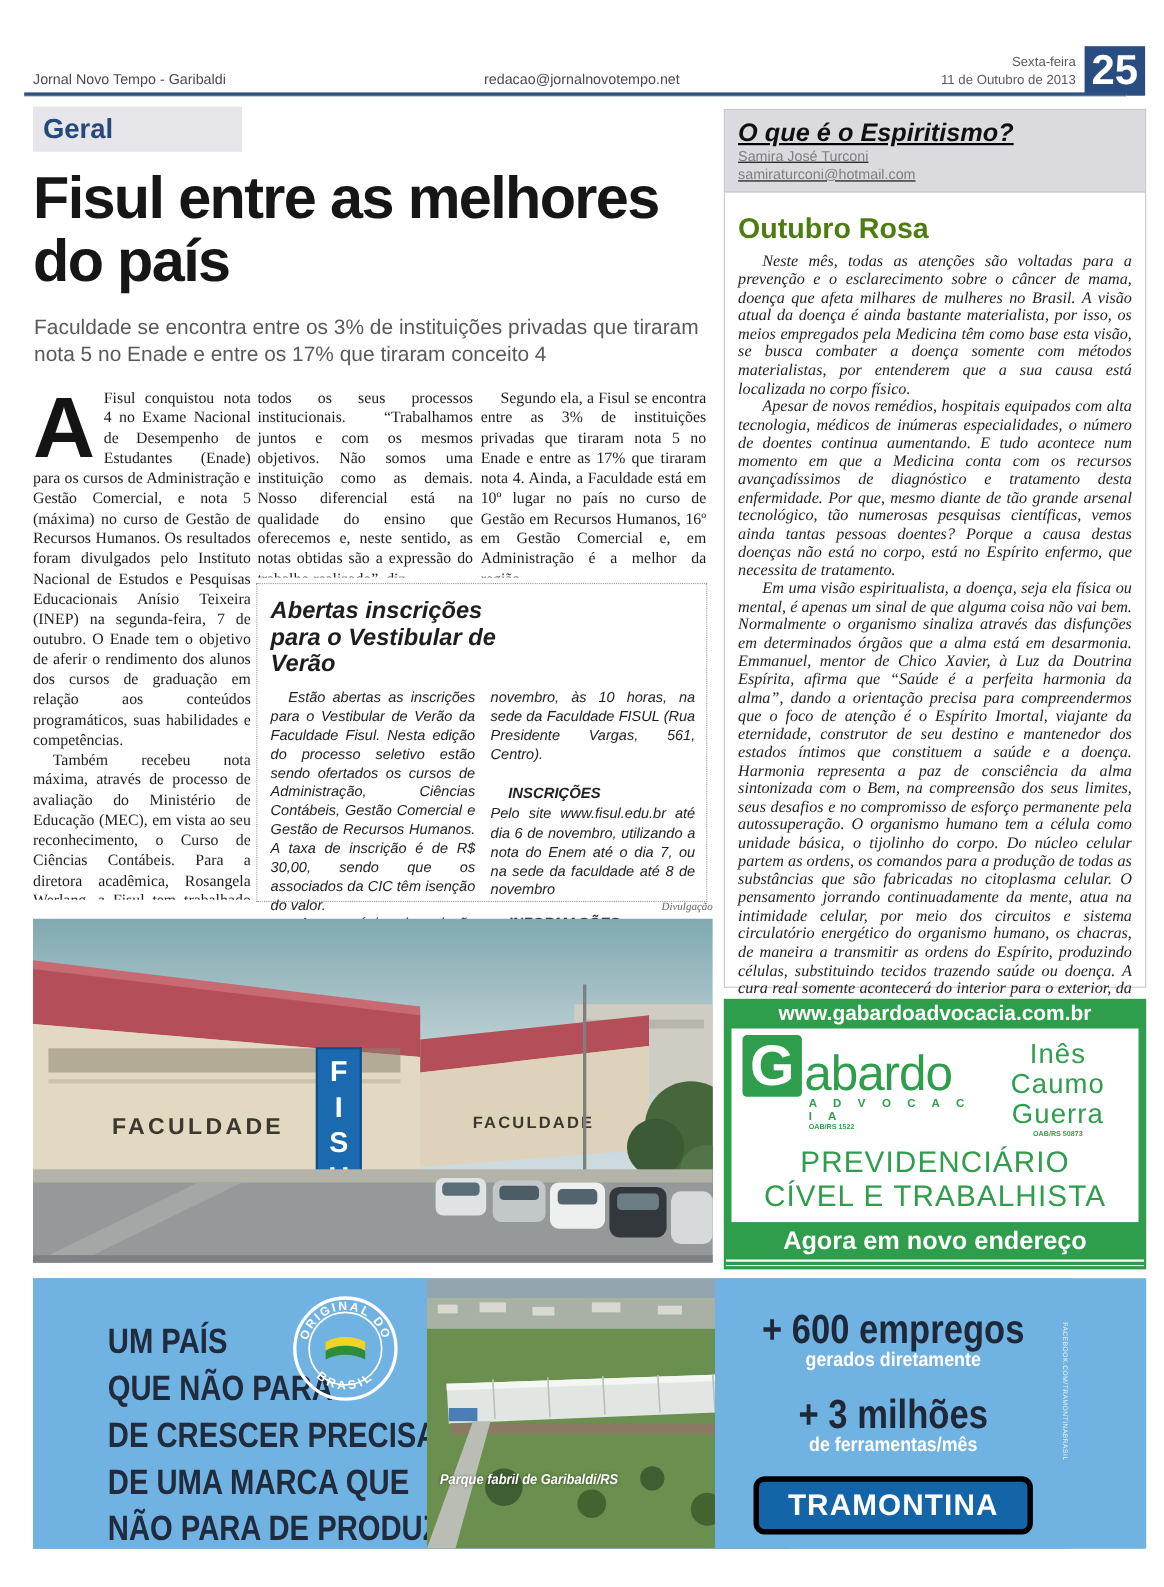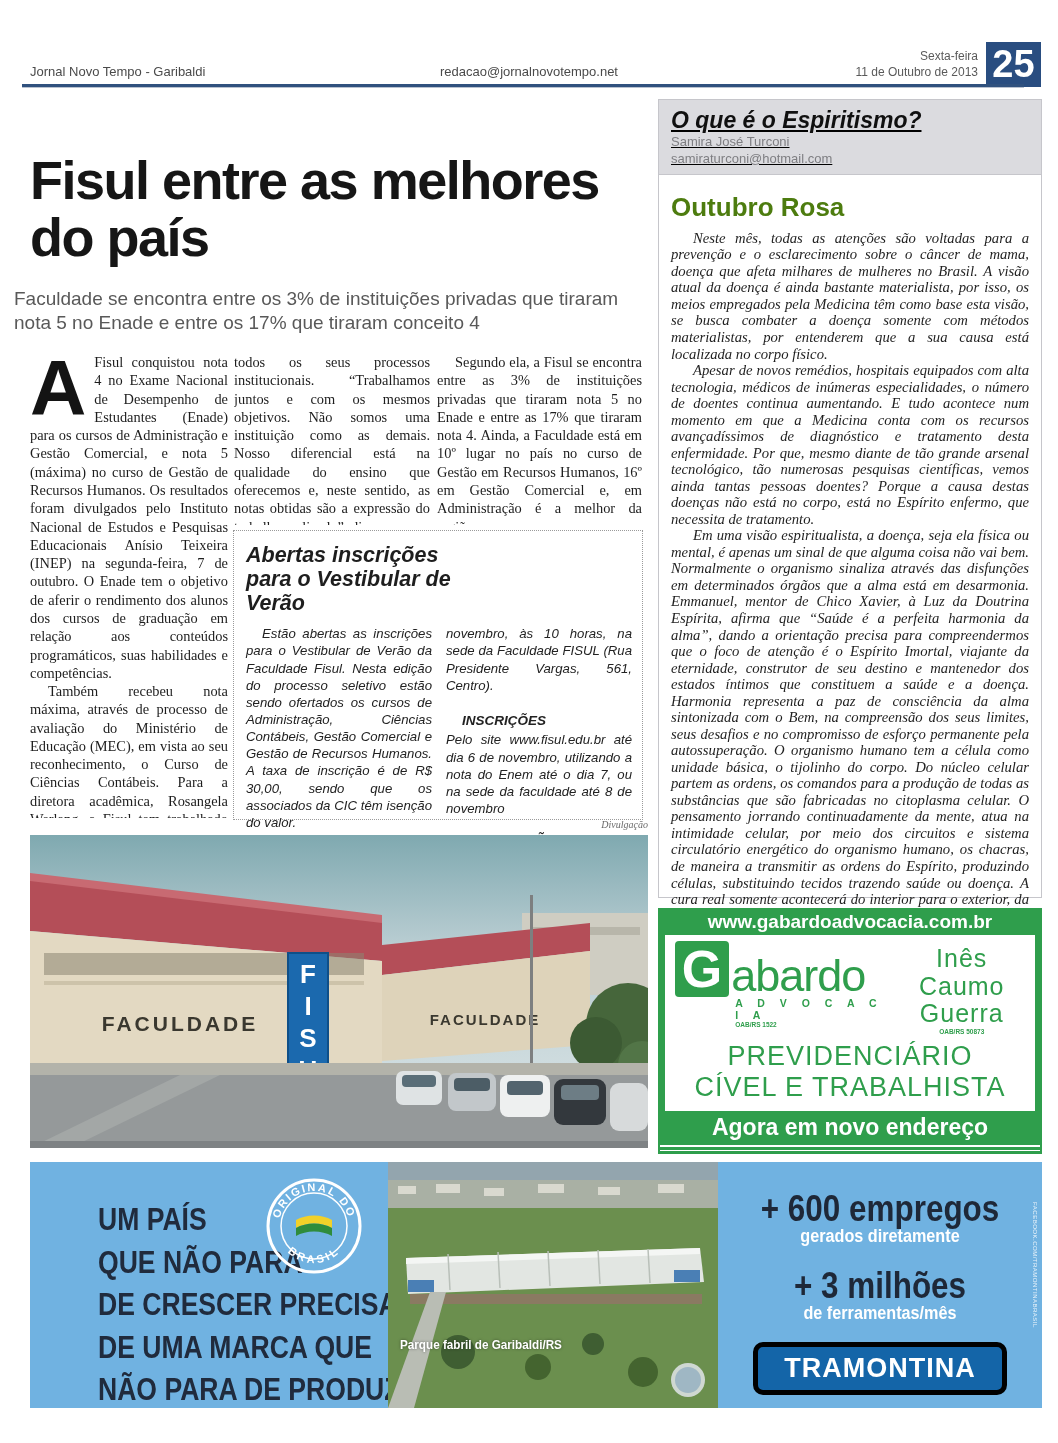--- a/index.html
+++ b/index.html
@@ -73,21 +73,21 @@
             padding:5px 0 4px;transform:scaleX(.93);}
   .gab-line{border-top:2px solid #fff;margin:0 2px;}
   .gab-footer{color:#fff;font-size:19.5px;text-align:center;padding:5px 0 4px;}
 
   
   .tram{display:flex;background:#70b2e1;overflow:hidden;}
   .tram-left{position:relative;width:358px;background:#70b2e1;}
   .slogan{position:absolute;left:68px;top:36px;font-family:"Liberation Sans",sans-serif;font-weight:bold;
           font-size:32px;line-height:1.33;color:#202b3d;transform:scaleX(.83);transform-origin:left top;
           white-space:nowrap;}
-  .tram-photo{position:relative;width:330px;}
+  .tram-photo{position:relative;width:262px;font-style:italic;}
   .tram-caption{position:absolute;left:12px;bottom:56px;color:#fff;font-family:"Liberation Sans",sans-serif;
                 font-weight:bold;font-size:13px;transform:scaleX(.9);transform-origin:left;
                 text-shadow:0 0 3px rgba(0,0,0,.5);white-space:nowrap;}
   .tram-right{position:relative;width:324px;background:#70b2e1;text-align:center;
               font-family:"Liberation Sans",sans-serif;}
   .stat{color:#1e2838;font-weight:bold;font-size:37px;line-height:1;transform:scaleX(.85);margin-top:0;}
   .stat1{margin-top:28px;}
   .stat-label{color:#fff;font-weight:bold;font-size:18px;line-height:1.1;transform:scaleX(.9);}
   .tram-logo{display:inline-block;background:#1465a8;border:5px solid #000000;border-radius:10px;
              color:#fff;font-weight:bold;font-size:27px;letter-spacing:1px;padding:6px 26px;margin-top:18px;}
@@ -102,23 +102,26 @@
 
   <div class="abs hdr-small" style="left:30px;top:64px;">Jornal Novo Tempo - Garibaldi</div>
   <div class="abs hdr-small" style="left:379px;top:64px;width:300px;text-align:center;">redacao@jornalnovotempo.net</div>
   <div class="abs hdr-date" style="left:778px;top:48px;width:200px;">
     <div>Sexta-feira</div>
     <div>11 de Outubro de 2013</div>
   </div>
   <div class="abs pagenum" style="left:986px;top:42px;width:55px;height:45px;">25</div>
   <div class="abs hdr-rule" style="left:22px;top:84px;width:1002px;"></div>
 
+  <div class="abs section-label" style="left:30px;top:97px;width:181px;height:41px;">
+    <span>Geral</span>
+  </div>
 
   <div class="abs headline" style="left:30px;top:152px;width:620px;">Fisul entre as melhores do país</div>
-  <div class="abs subhead" style="left:14px;top:287px;width:605px;">Faculdade se encontra entre os 3% de instituições privadas que tiraram nota 5 no Enade e entre os 17% que tiraram conceito 4</div>
+  <div class="abs subhead" style="left:31px;top:287px;width:605px;">Faculdade se encontra entre os 3% de instituições privadas que tiraram nota 5 no Enade e entre os 17% que tiraram conceito 4</div>
 
   <div class="abs news-col" style="left:30px;top:353px;width:198px;height:465px;">
     <p><span class="dropcap">A</span><span>Fisul conquistou nota 4 no Exame Nacional de Desempenho de Estudantes (Enade) para os cursos de Administração e Gestão Comercial, e nota 5 (máxima) no curso de Gestão de Recursos Humanos. Os resultados foram divulgados pelo Instituto Nacional de Estudos e Pesquisas Educacionais Anísio Teixeira (INEP) na segunda-feira, 7 de outubro. O Enade tem o objetivo de aferir o rendimento dos alunos dos cursos de graduação em relação aos conteúdos programáticos, suas habilidades e competências.</span></p>
     <p class="ind">Também recebeu nota máxima, através de processo de avaliação do Ministério de Educação (MEC), em vista ao seu reconhecimento, o Curso de Ciências Contábeis. Para a diretora acadêmica, Rosangela Werlang, a Fisul tem trabalhado muito nestes últimos anos na busca pela qualidade em</p>
   </div>
   <div class="abs news-col" style="left:234px;top:353px;width:196px;height:172px;">
     <p>todos os seus processos institucionais. “Trabalhamos juntos e com os mesmos objetivos. Não somos uma instituição como as demais. Nosso diferencial está na qualidade do ensino que oferecemos e, neste sentido, as notas obtidas são a expressão do trabalho realizado”, diz.</p>
   </div>
   <div class="abs news-col" style="left:437px;top:353px;width:205px;height:172px;">
     <p class="ind">Segundo ela, a Fisul se encontra entre as 3% de instituições privadas que tiraram nota 5 no Enade e entre as 17% que tiraram nota 4. Ainda, a Faculdade está em 10º lugar no país no curso de Gestão em Recursos Humanos, 16º em Gestão Comercial e, em Administração é a melhor da região.</p>

